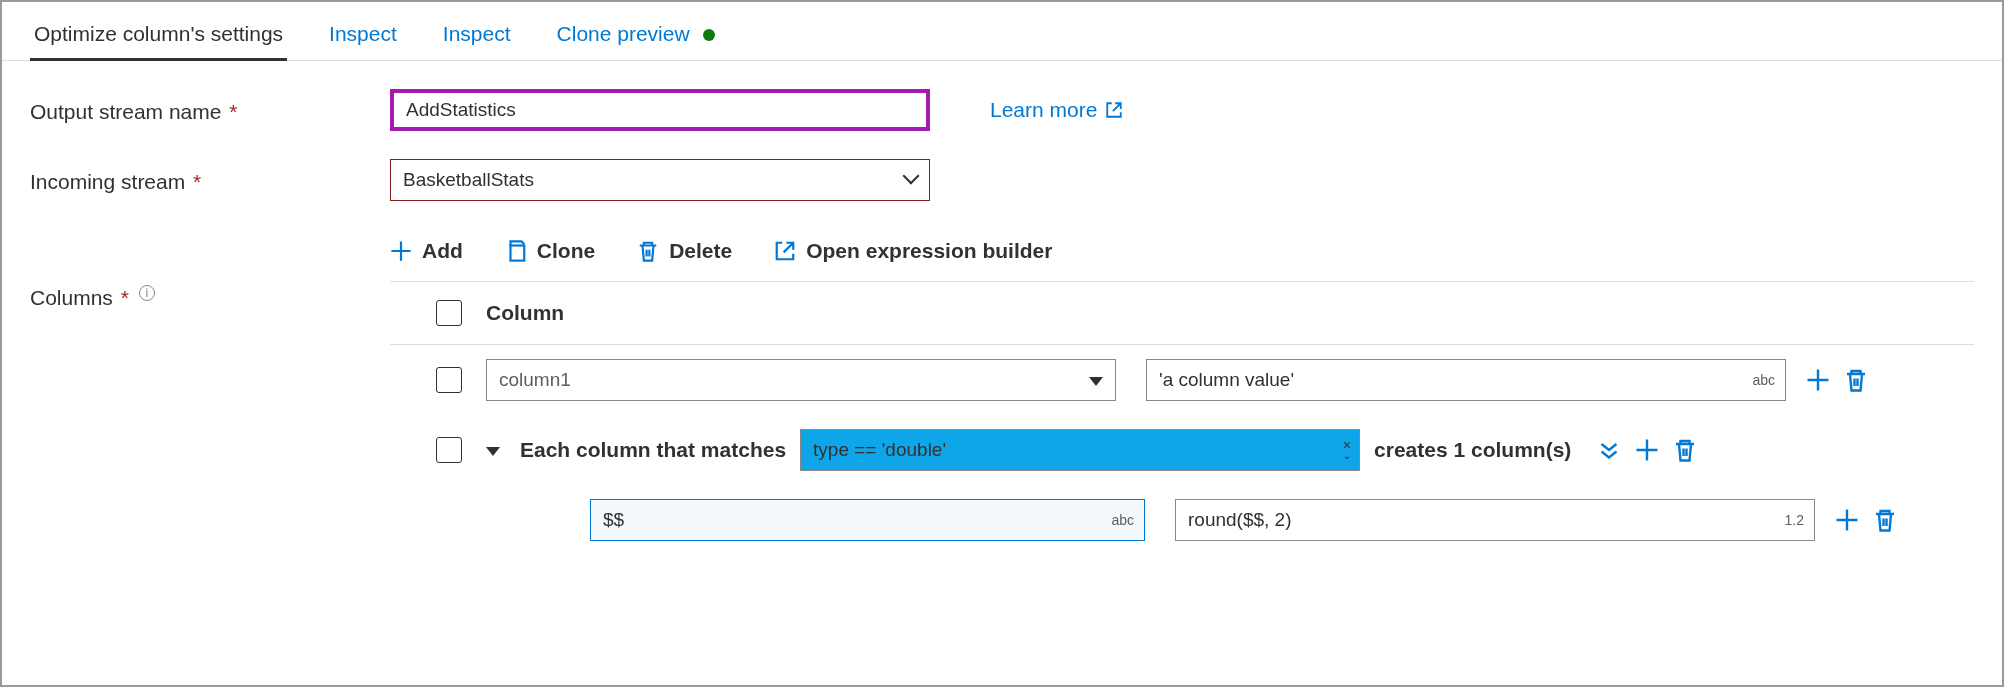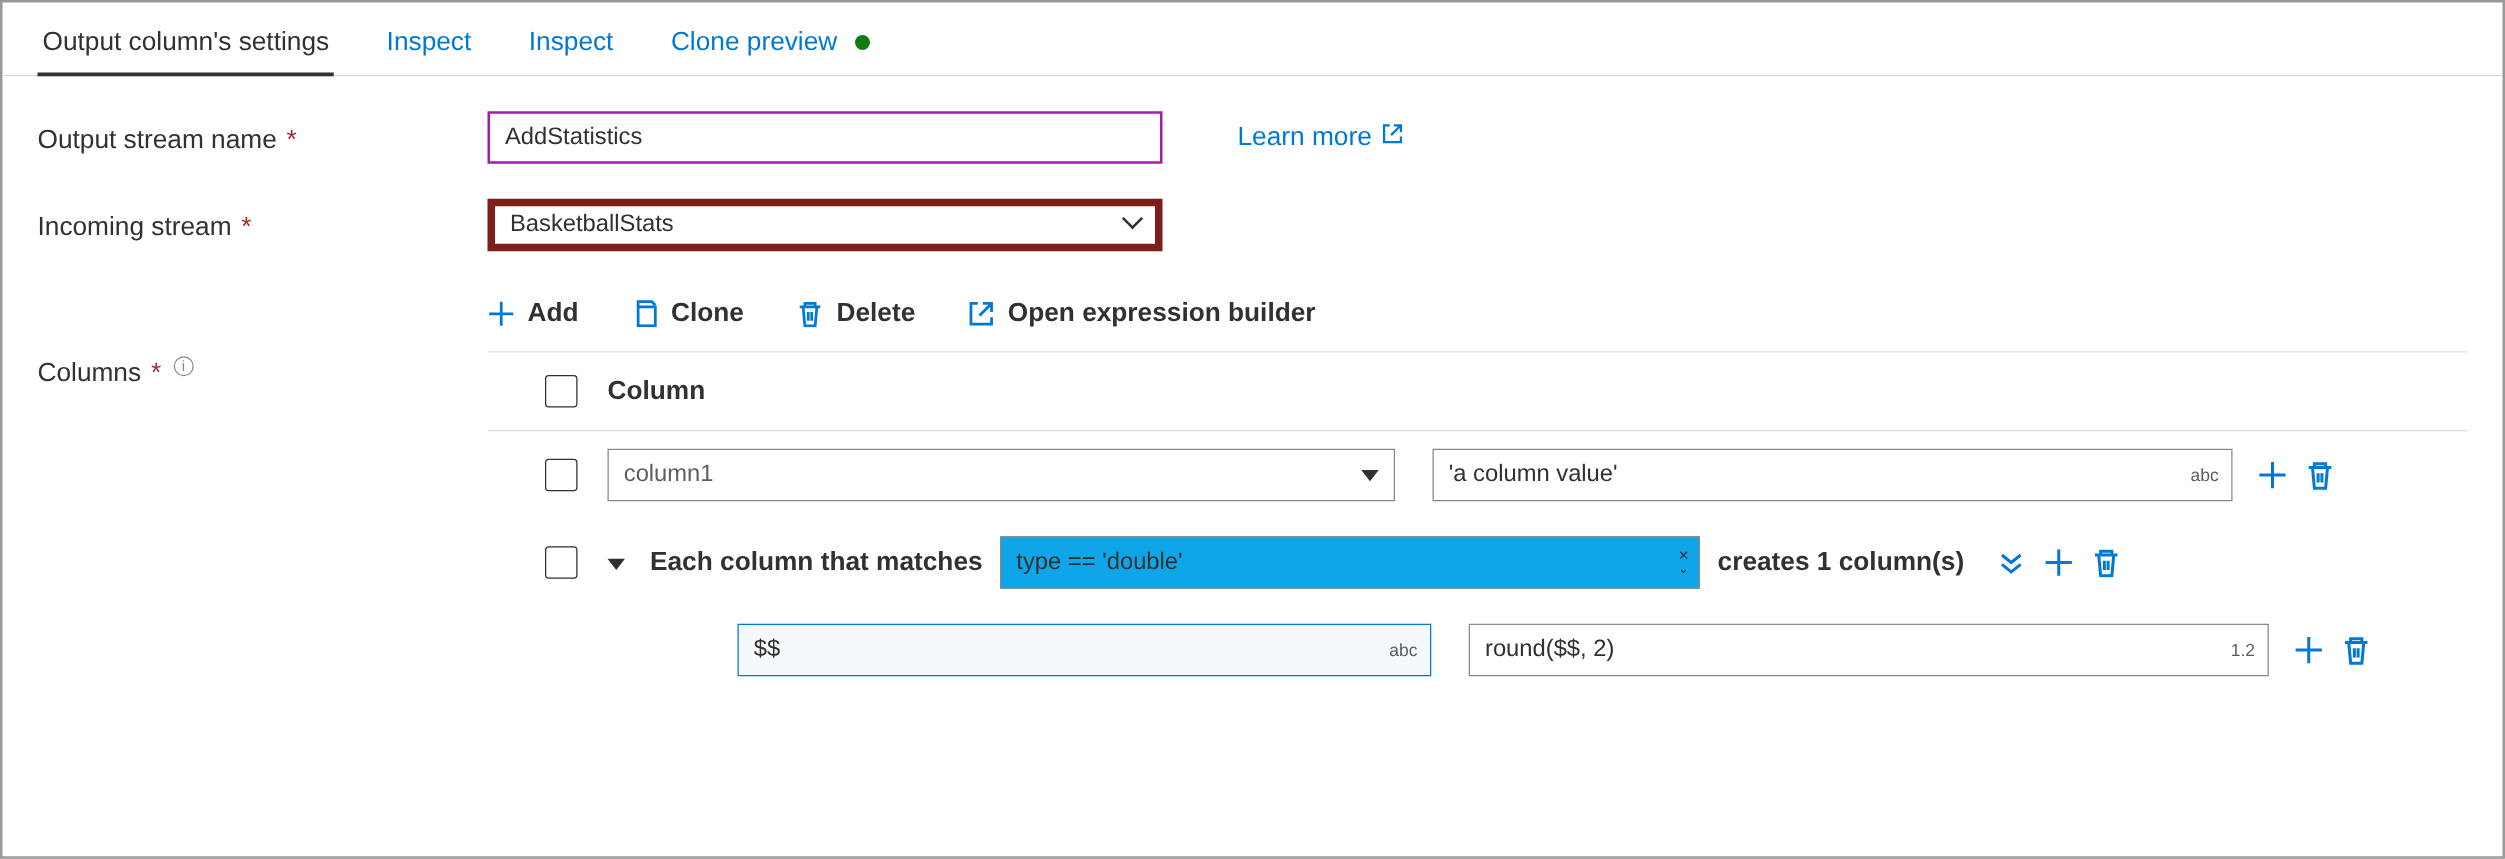--- a/index.html
+++ b/index.html
@@ -69,30 +69,30 @@
     font-size: 12px;
     line-height: 14px;
     text-align: center;
     color: #888;
     vertical-align: super;
     margin-left: 4px;
   }
   .text-input {
     width: 540px;
     height: 42px;
-    border: 2px solid #a21caf;
+    border: 4px solid #a21caf;
     padding: 12px 12px;
     font-size: 19px;
     color: #323130;
     background: #fff;
   }
   .dropdown {
     width: 540px;
     height: 42px;
-    border: 6px solid #7f1d1d;
+    border: 1px solid #7f1d1d;
     padding: 0 12px;
     font-size: 19px;
     display: flex;
     align-items: center;
     justify-content: space-between;
     cursor: pointer;
   }
   .chevron-down::before {
     content: "";
     display: inline-block;
@@ -100,20 +100,21 @@
     border-right: 2px solid #323130;
     border-bottom: 2px solid #323130;
     transform: rotate(45deg);
     margin-bottom: 4px;
   }
   .learn-more {
     color: #0078d4;
     margin-left: 60px;
     font-size: 21px;
     display: inline-flex;
+    align-items: center;
     gap: 8px;
     cursor: pointer;
   }
   .toolbar {
     display: flex;
     align-items: center;
     gap: 42px;
     padding: 10px 0 18px 0;
     border-bottom: 1px solid #ddd;
     margin-bottom: 0;
@@ -235,21 +236,21 @@
     align-items: center;
   }
   .pattern-arrows .x { font-size: 14px; line-height: 10px; }
   .pattern-arrows .chev { font-size: 10px; }
   svg { stroke: currentColor; fill: none; stroke-width: 1.6; }
 </style>
 </head>
 <body>
 
 <div class="tabs">
-  <div class="tab active">Output column's settings</div>
+  <div class="tab active">Optimize column's settings</div>
   <div class="tab">Inspect</div>
   <div class="tab">Inspect</div>
   <div class="tab">
     <span>Clone preview</span>
     <span class="status-dot"></span>
   </div>
 </div>
 
 <div class="content">
 

